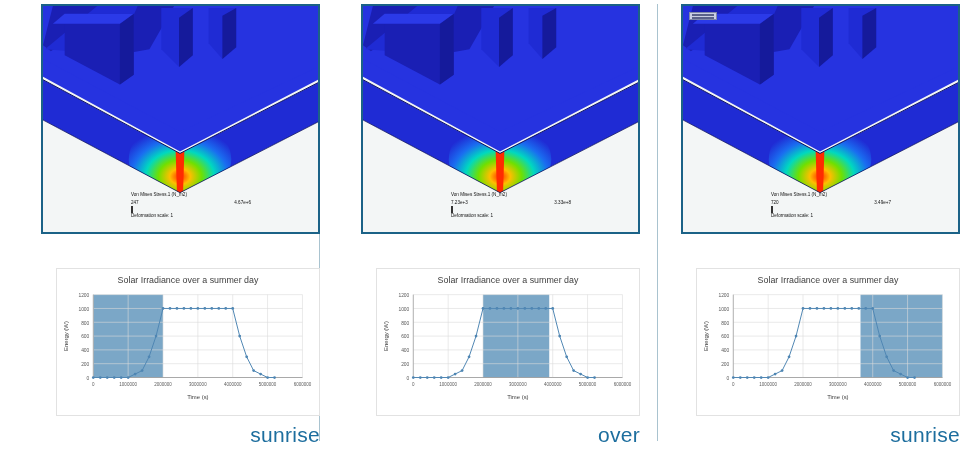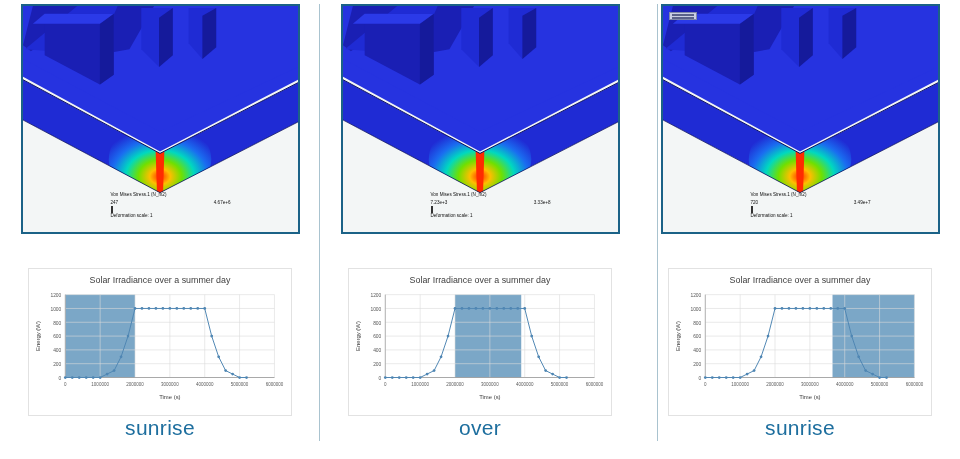--- a/index.html
+++ b/index.html
@@ -12,21 +12,21 @@
   }
   .slide{
     position:absolute;inset:0;
     display:grid;
     grid-template-columns:1fr 1fr 1fr;
   }
   .column{
     position:relative;
     display:flex;
     flex-direction:column;
-    align-items:center;
+    align-items:flex-end;
   }
   
   .divider{
     position:absolute;
     top:4px;bottom:18px;
     width:1px;
     background:#a9c3cf;
   }
   .divider.d1{left:319px;}
   .divider.d2{left:657px;}
@@ -89,21 +89,21 @@
     margin-top:34px;
     background:#ffffff;
     border:1px solid #e2e2e2;
     box-sizing:border-box;
     position:relative;
   }
   .chart-svg{display:block;width:100%;height:100%;}
 
   
   .caption{
-    margin-top:0;
+    margin-top:7px;
     font-size:21px;
     color:#1d6e9e;
     letter-spacing:0.3px;
     font-family:"Liberation Sans", sans-serif;
   }
 
   text{font-family:"Liberation Sans", sans-serif;}
 </style>
 </head>
 <body>

